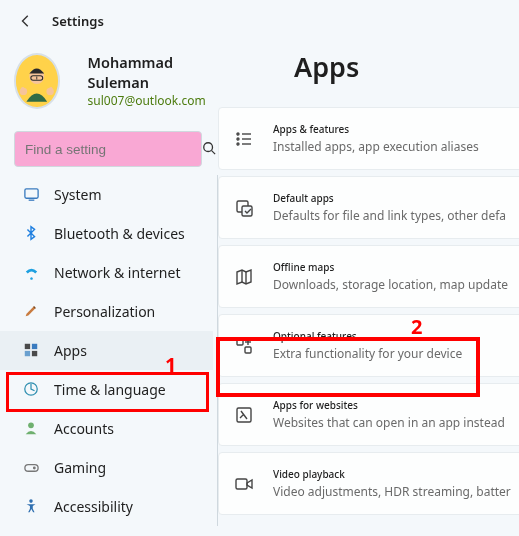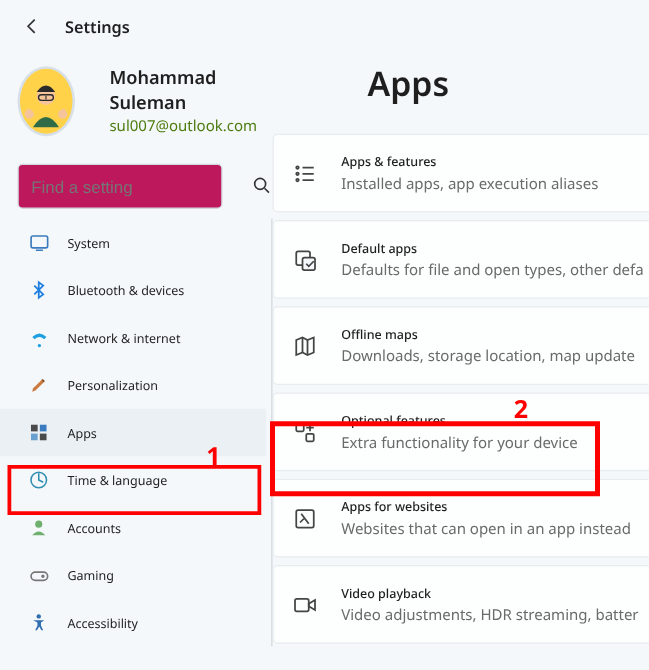--- a/index.html
+++ b/index.html
@@ -30,45 +30,45 @@
     border: 2px solid #d7e0e8;
     display:flex; align-items:center; justify-content:center;
     overflow:hidden;
     position:relative;
   }
   .avatar svg { width: 56px; height:56px; }
   .profile-name { font-size: 14.5px; font-weight:600; }
   .profile-email { font-size:12px; color:#4d7c0f; }
   .search {
     margin: 12px 14px 8px 14px;
-    width: 164px;
+    width: 188px;
     display:flex; align-items:center;
-    background:#be185d;
+    background:#f9a8d4;
     border:1px solid #d0d8de;
     border-radius:4px;
     padding:6px 10px;
   }
   .search input {
     flex:1; border:none; outline:none; font-size:13.5px;
     background:transparent;
   }
   .search .sicon { color:#333; }
   .sidebar {
     width: 218px;
     position:relative;
   }
   .nav {
     margin-top: 8px;
     border-right: 1px solid #cfd8de;
     padding-right: 4px;
   }
   .nav-item {
-    display:flex; align-items:center; gap:14px;
+    display:flex; gap:14px;
     padding: 10px 12px 10px 22px;
-    font-size:10px;
+    font-size:14px;
     cursor:pointer;
   }
   .nav-item .nicon { width:18px; height:18px; display:flex; align-items:center; justify-content:center; }
   .nav-highlight {
     position:absolute;
     left:6px; top:197px; width:203px; height:40px;
     border: 3px solid #ff0000;
     pointer-events:none;
   }
   .annot1 {
@@ -275,21 +275,21 @@
       <div class="card">
         <span class="cicon">
             <svg viewBox="0 0 20 20" width="20" height="20" fill="none" stroke="#444" stroke-width="1.4">
               <rect x="3" y="3" width="11" height="11" rx="1.5"></rect>
               <rect x="8" y="8" width="10" height="10" rx="1.5" fill="#f4f8fb"></rect>
               <path d="M11 13 l2 2 l4 -4"></path>
             </svg>
           </span>
         <div>
           <div class="ctitle">Default apps</div>
-          <div class="cdesc">Defaults for file and open types, other defa</div>
+          <div class="cdesc">Defaults for file and link types, other defa</div>
         </div>
       </div>
 
       <div class="card">
         <span class="cicon">
             <svg viewBox="0 0 20 20" width="20" height="20" fill="none" stroke="#444" stroke-width="1.4">
               <path d="M3 5 l5 -2 l4 2 l5 -2 v12 l-5 2 l-4 -2 l-5 2 z"></path>
               <line x1="8" y1="3" x2="8" y2="15"></line>
               <line x1="12" y1="5" x2="12" y2="17"></line>
             </svg>

